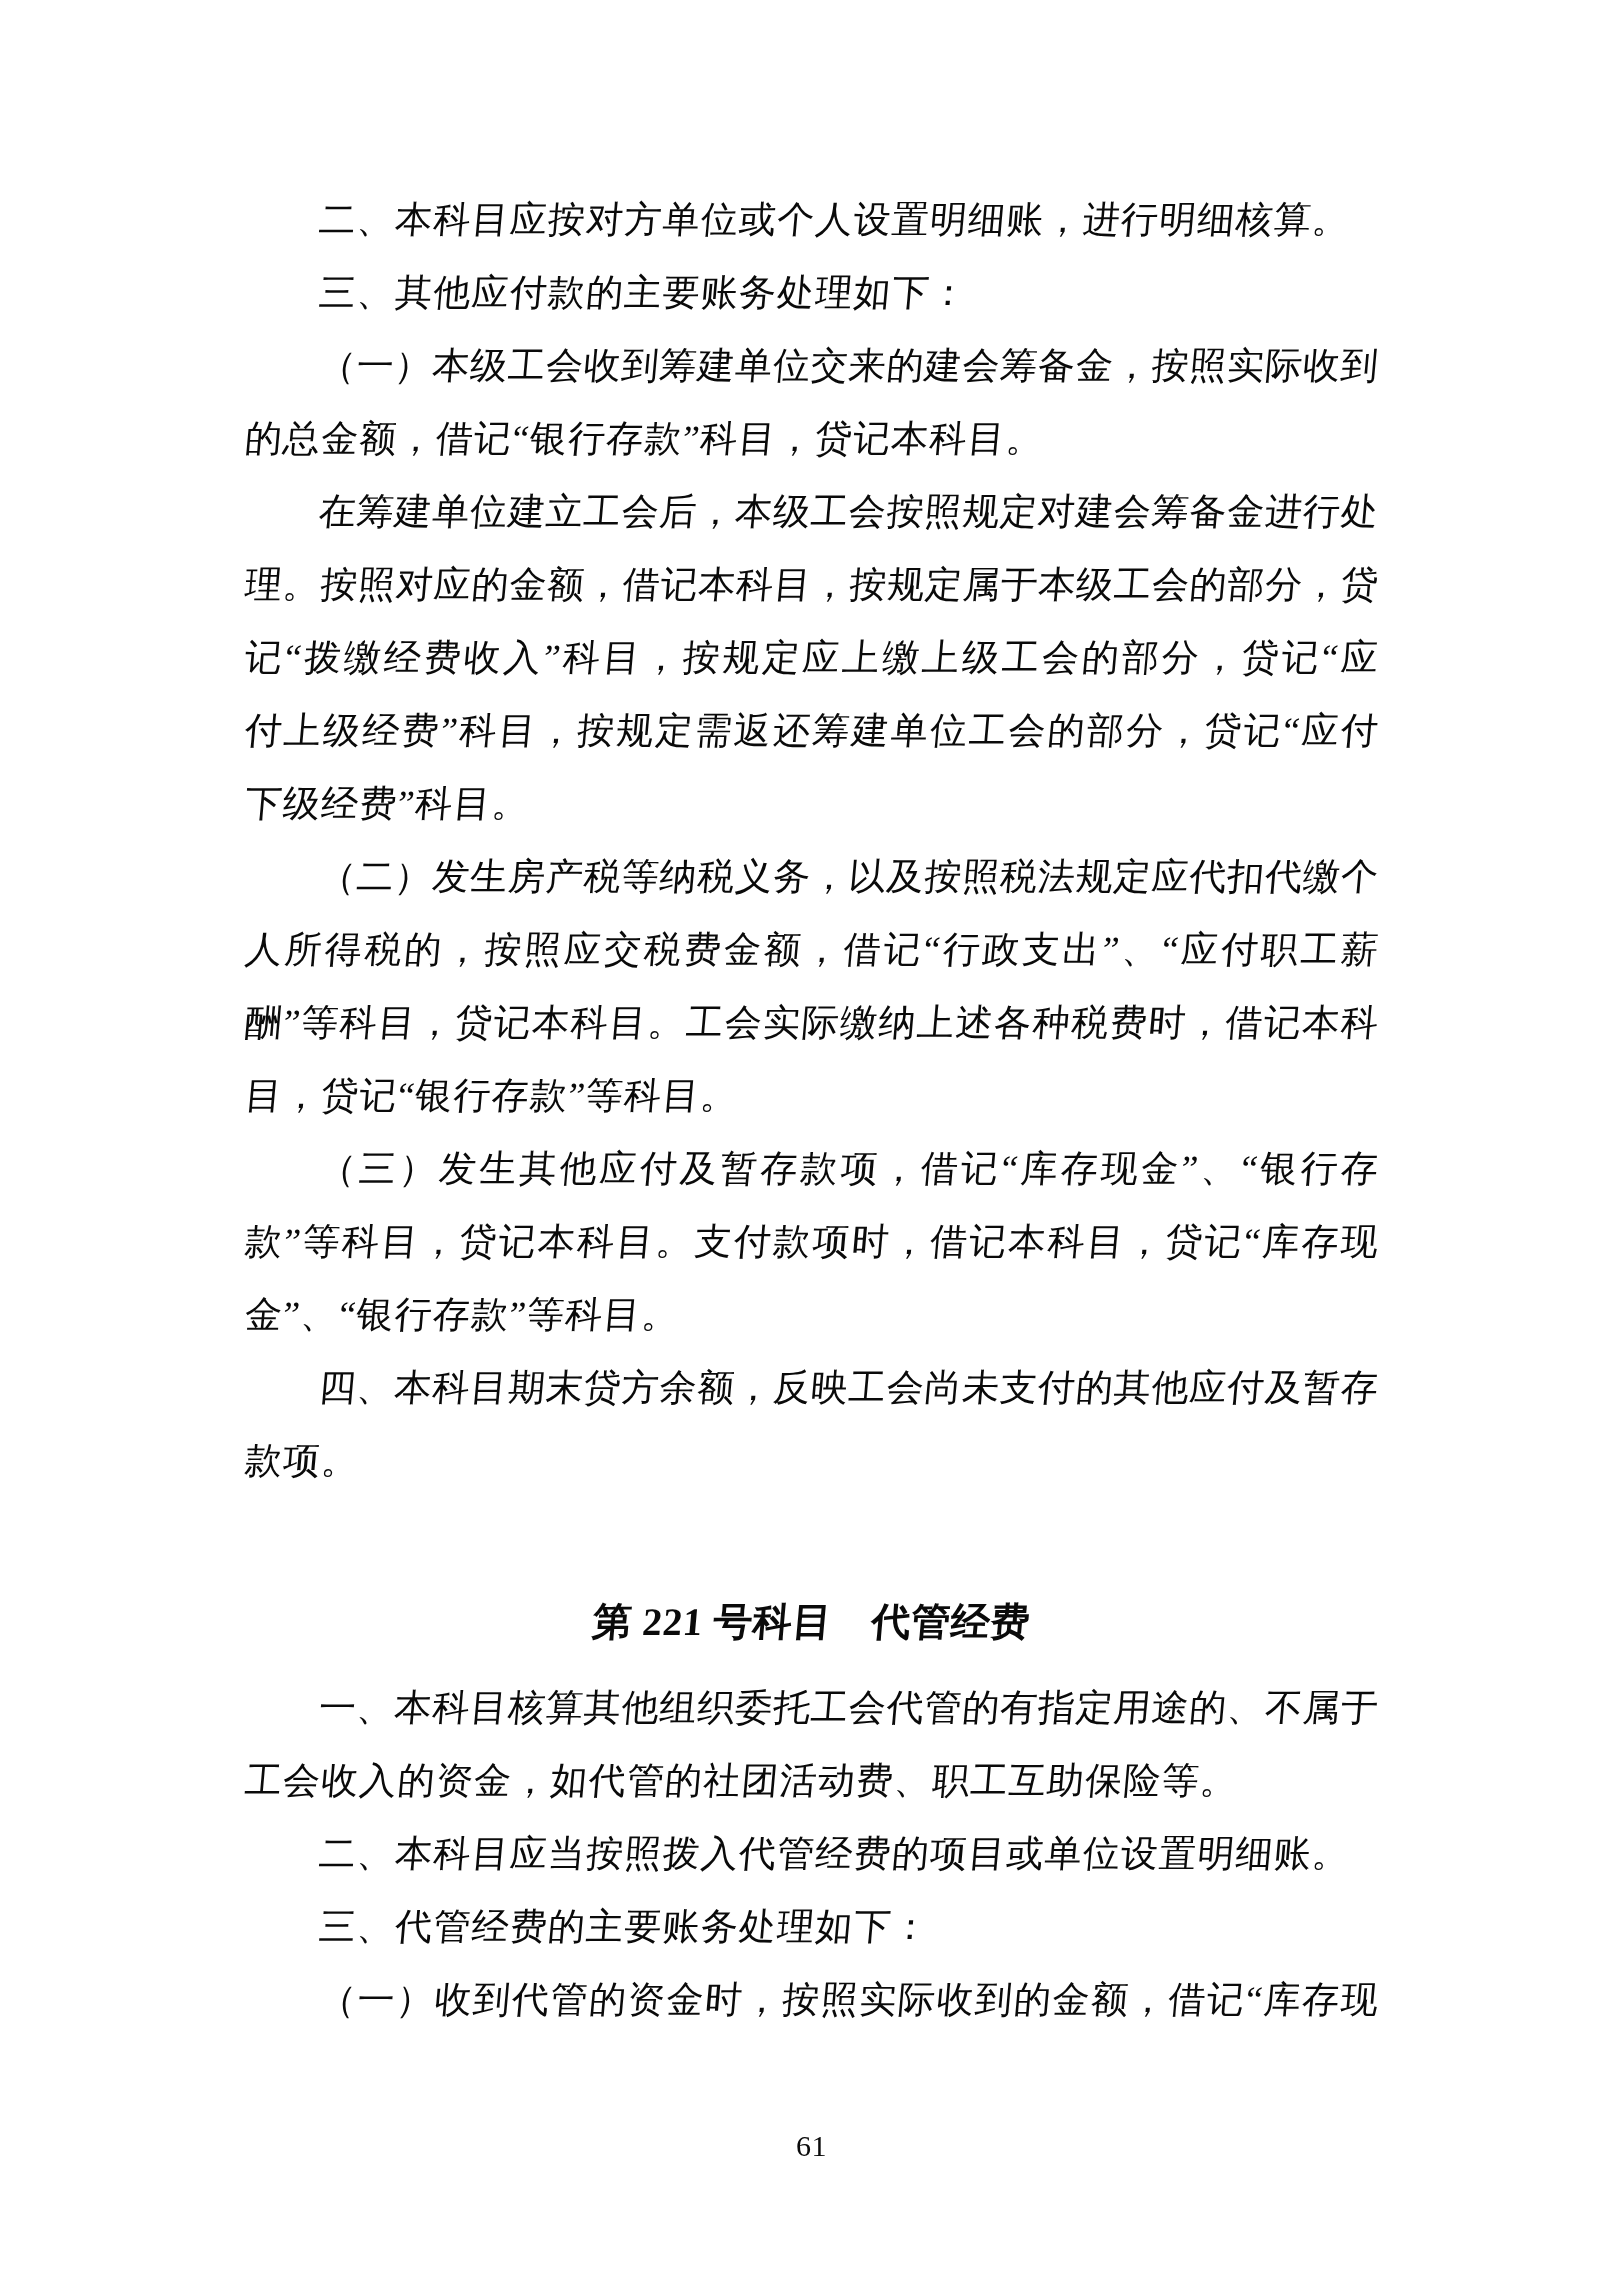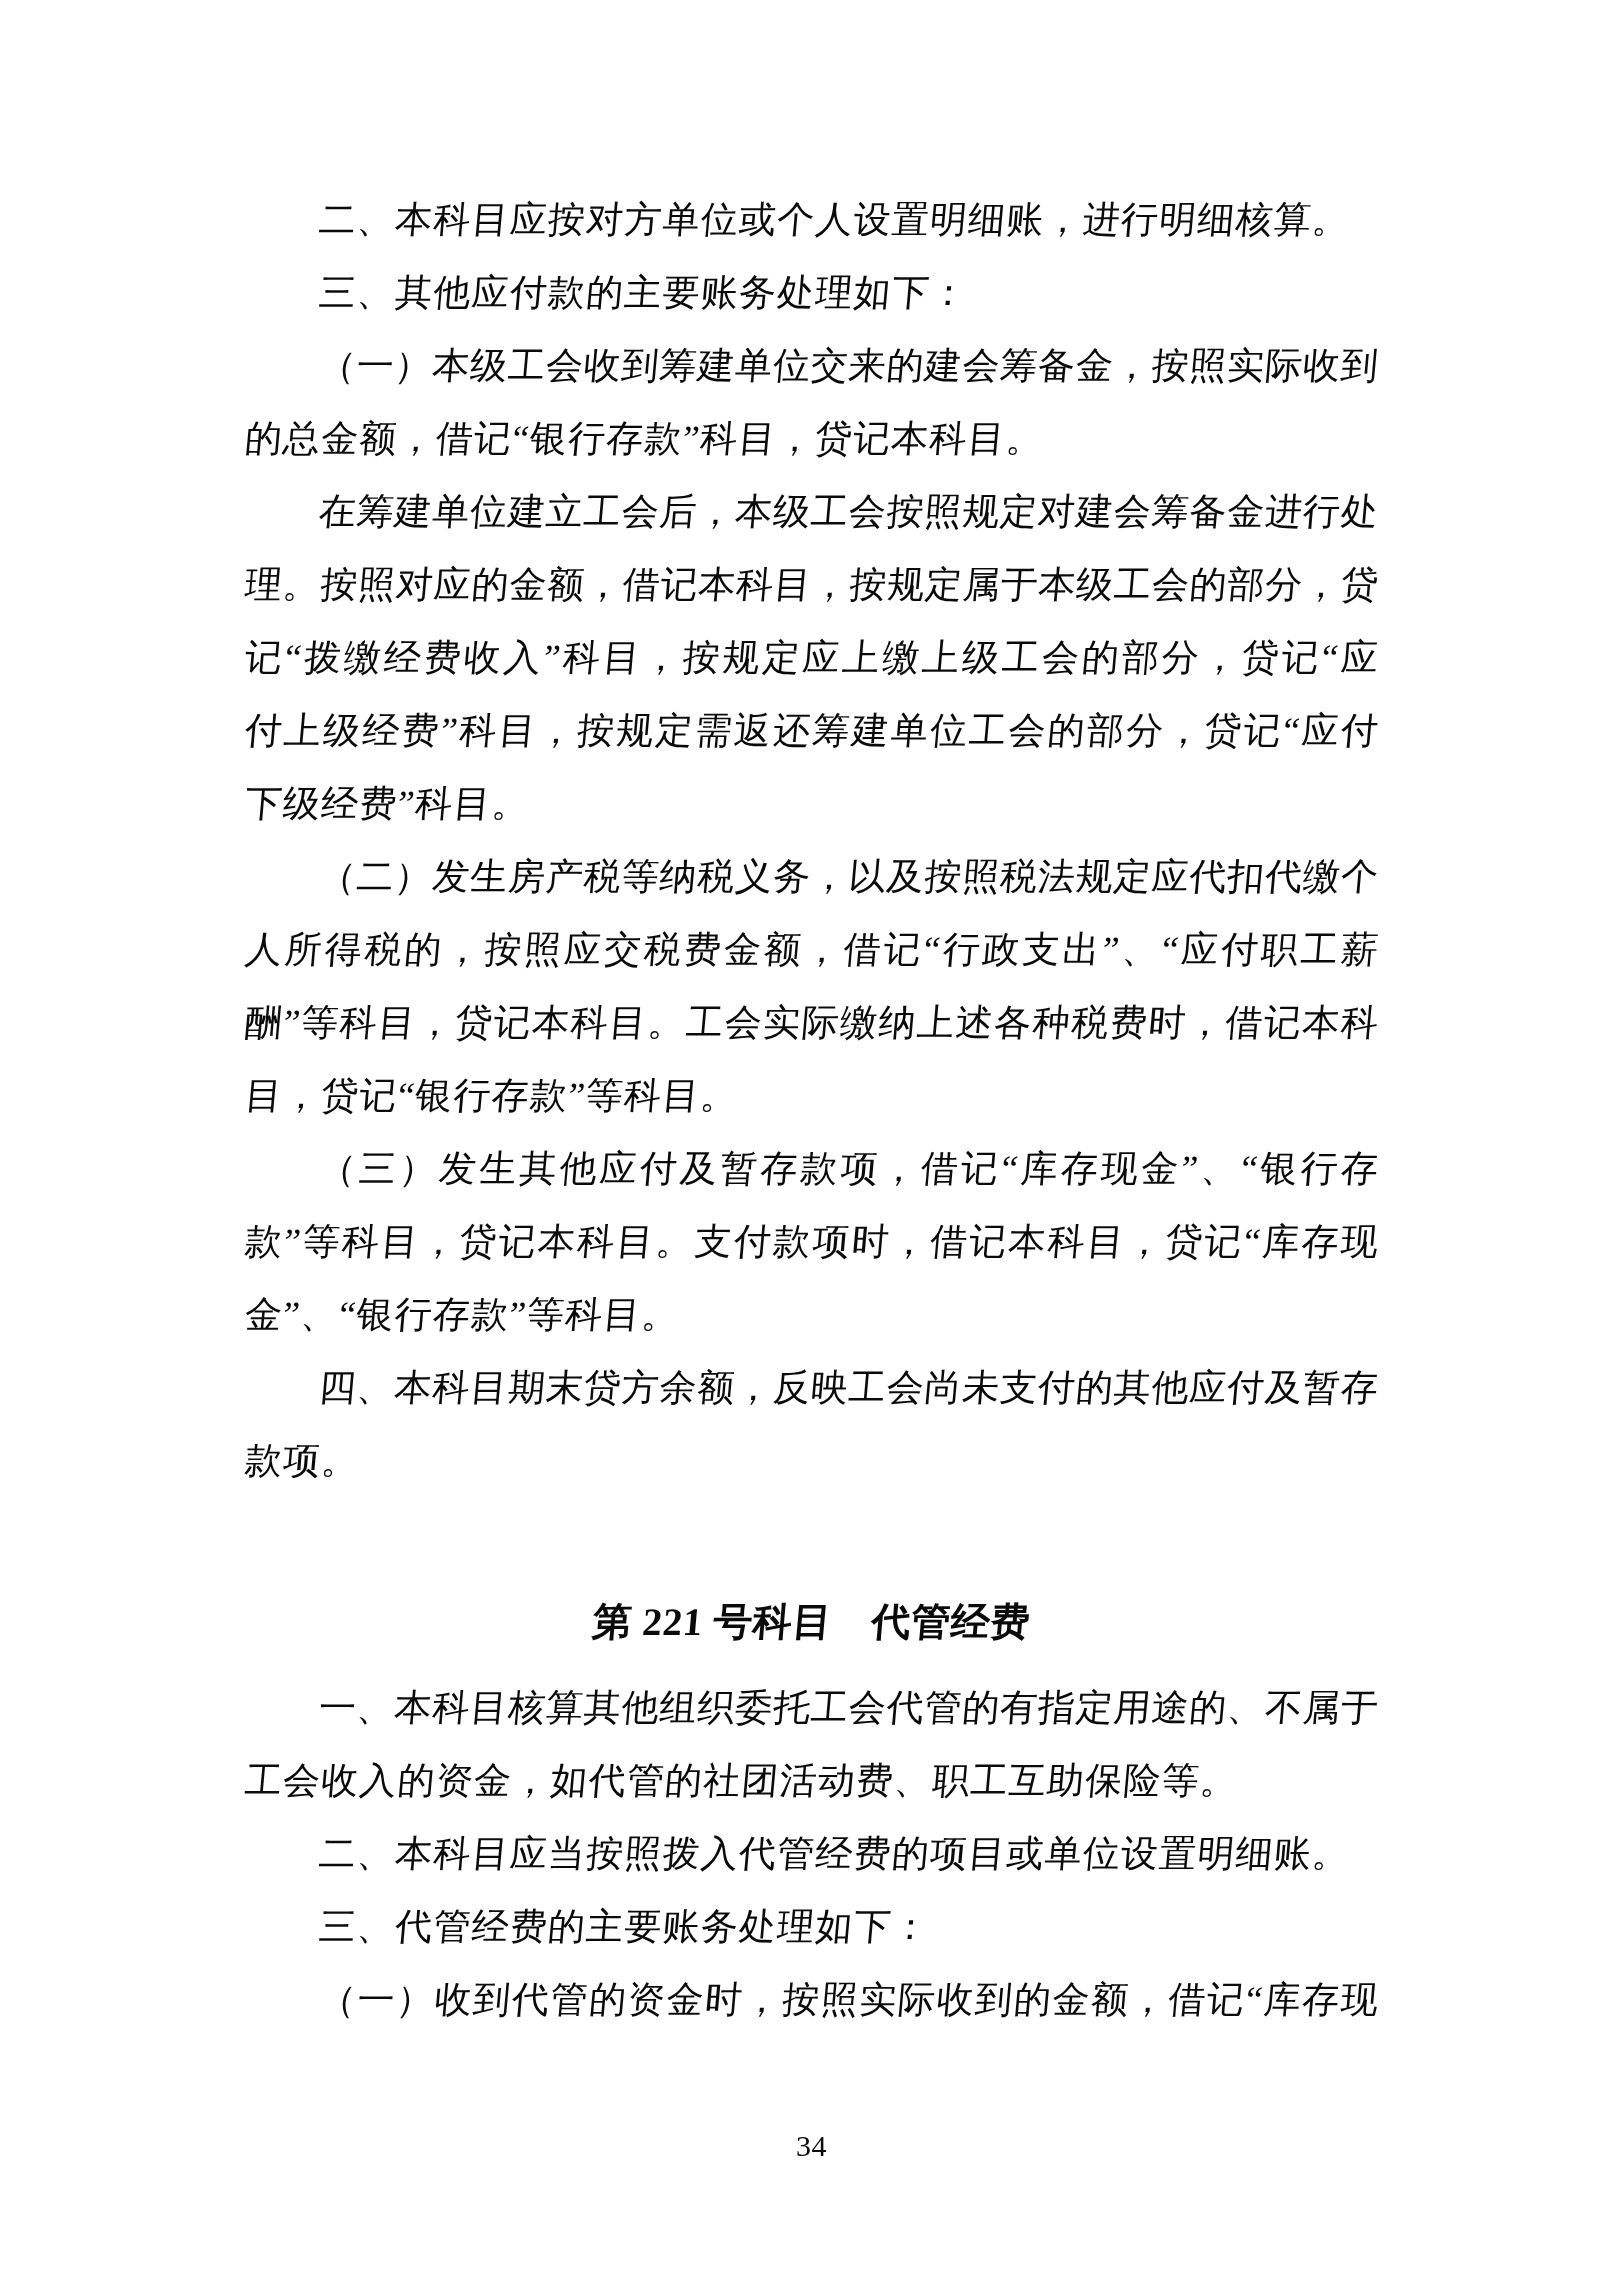--- a/index.html
+++ b/index.html
@@ -83,15 +83,15 @@
 
     <div class="line section-heading">第 221 号科目　代管经费</div>
 
     <div class="line indent fill">一、本科目核算其他组织委托工会代管的有指定用途的、不属于</div>
     <div class="line">工会收入的资金，如代管的社团活动费、职工互助保险等。</div>
     <div class="line indent">二、本科目应当按照拨入代管经费的项目或单位设置明细账。</div>
     <div class="line indent">三、代管经费的主要账务处理如下：</div>
     <div class="line indent fill">（一）收到代管的资金时，按照实际收到的金额，借记“库存现</div>
   </div>
 
-  <div class="page-footer">34</div>
+  <div class="page-footer">61</div>
 </div>
 
 
 </body></html>

